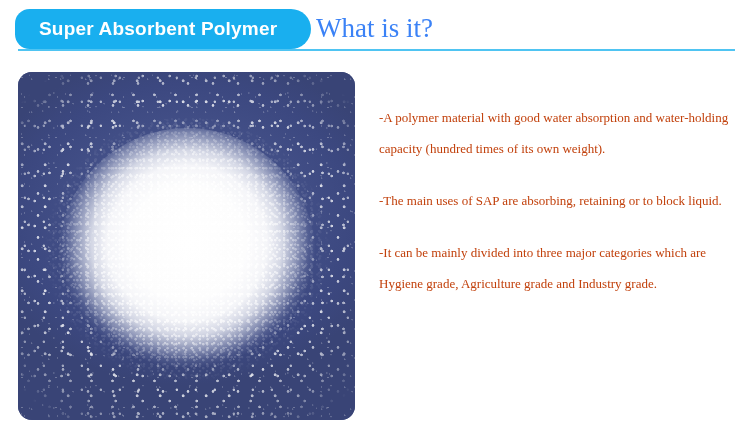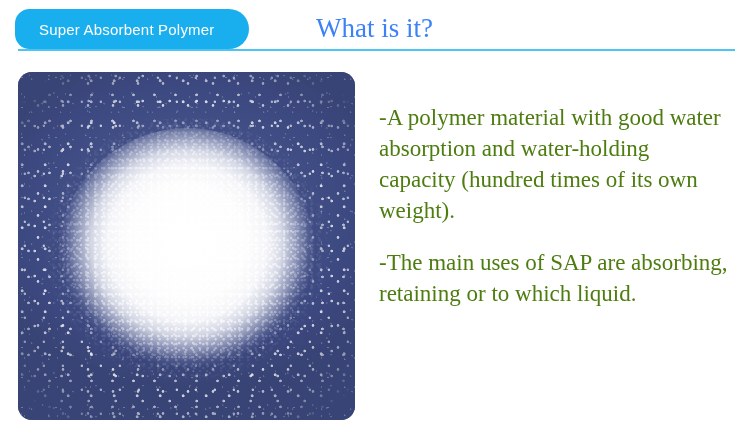--- a/index.html
+++ b/index.html
@@ -41,22 +41,22 @@
     padding: 0 34px 0 24px;
     display: flex;
     align-items: center;
     background: #19AFEF;
     border-radius: 22px 30px 30px 22px;
     box-sizing: border-box;
   }
   .banner-tab-label {
     color: #ffffff;
     font-family: "Liberation Sans", sans-serif;
-    font-weight: normal;
-    font-size: 15px;
+    font-weight: bold;
+    font-size: 19px;
     letter-spacing: 0.2px;
     white-space: nowrap;
   }
 
   .header-title {
     position: absolute;
     left: 316px;
     top: 8px;
     color: #3b82f6;
     font-family: "Liberation Serif", serif;
@@ -169,23 +169,23 @@
 
   
   .desc {
     position: absolute;
     left: 379px;
     top: 42px;
     width: 352px;
   }
   .desc-para {
     margin: 0 0 21px 0;
-    color: #4d7c0f;
+    color: #c2410c;
     font-family: "Liberation Serif", serif;
-    font-size: 23px;
+    font-size: 13px;
     line-height: 31px;
   }
   .desc-para:last-child { margin-bottom: 0; }
 </style>
 </head>
 <body>
 
 <div class="page">
 
   <div class="header">
@@ -204,17 +204,18 @@
     <div class="photo">
       <div class="photo-bg"></div>
       <div class="photo-noise"></div>
       <div class="photo-scatter"></div>
       <div class="photo-pile"></div>
       <div class="photo-pile-grain"></div>
     </div>
 
     <div class="desc">
       <p class="desc-para">-A polymer material with good water absorption and water-holding capacity (hundred times of its own weight).</p>
-      <p class="desc-para">-The main uses of SAP are absorbing, retaining or to which liquid.</p>
+      <p class="desc-para">-The main uses of SAP are absorbing, retaining or to block liquid.</p>
+      <p class="desc-para">-It can be mainly divided into three major categories which are Hygiene grade, Agriculture grade and Industry grade.</p>
     </div>
 
   </div>
 </div>
 
 </body></html>

